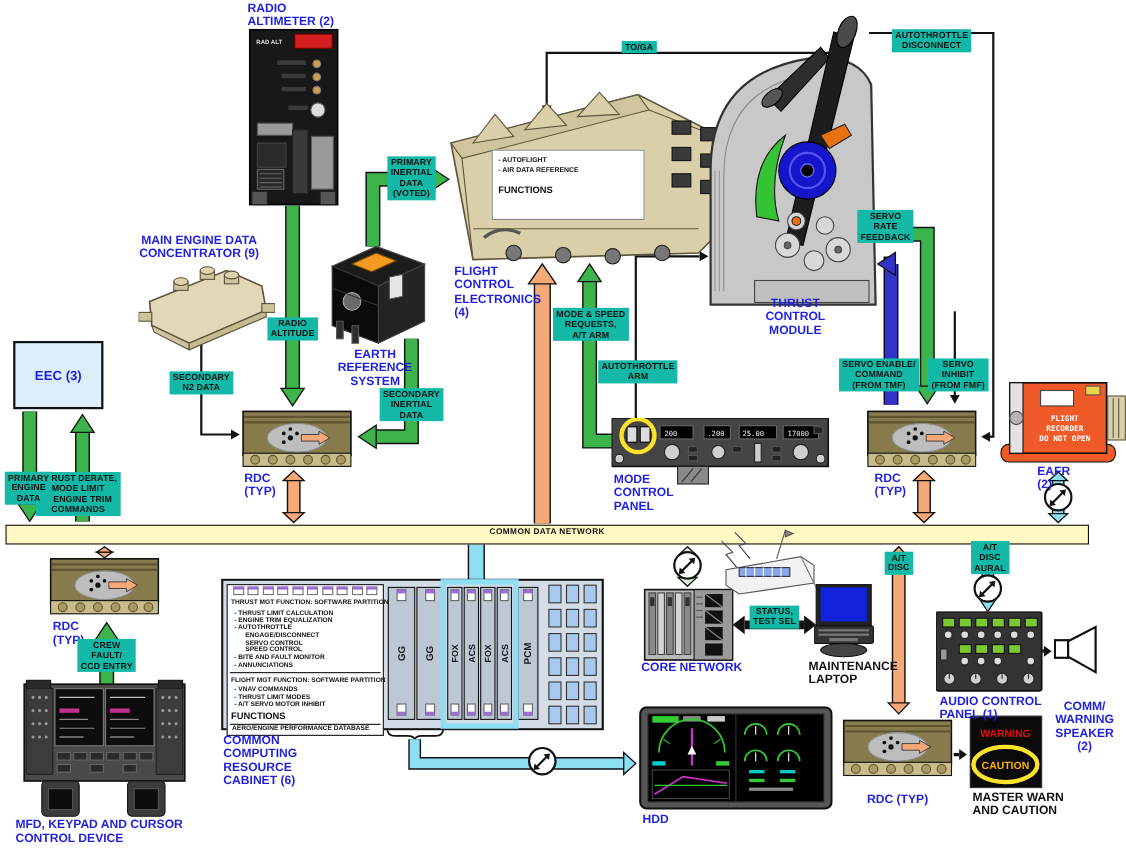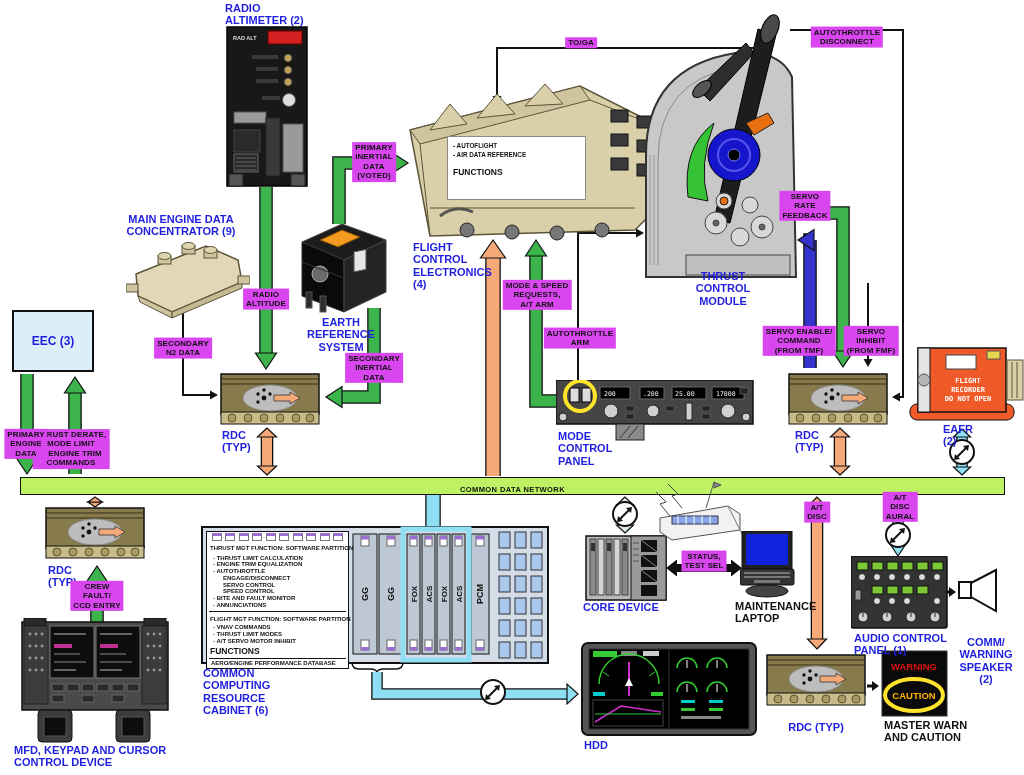--- a/index.html
+++ b/index.html
@@ -1,29 +1,29 @@
 <!DOCTYPE html>
 <html><head>
 <meta charset="utf-8">
 <style>
   html,body{margin:0;padding:0;background:#fff}
   .stage{position:relative;width:1024px;height:775px;background:#fff;overflow:hidden;
          font-family:"Liberation Sans",sans-serif}
   #wires{position:absolute;left:0;top:0;z-index:1}
   .comp{position:absolute;z-index:2}
   .z3{z-index:3}
-  .sig{position:absolute;z-index:6;transform:translate(-50%,-50%);background:#d946ef;color:#111;
+  .sig{position:absolute;z-index:6;transform:translate(-50%,-50%);background:#14b8a6;color:#111;
        font:bold 8px/1.18 "Liberation Sans",sans-serif;text-align:center;white-space:pre-line;
        padding:1px 3px;letter-spacing:.1px}
   .blab{position:absolute;z-index:5;color:#1F1FE0;font:bold 11px/1.12 "Liberation Sans",sans-serif;
         white-space:pre-line}
   .blab.c{transform:translateX(-50%);text-align:center}
   .blab.k{color:#111}
-  .netbar{position:absolute;left:20px;top:477px;width:983px;height:16px;background:#bef264;
-          border:1.5px solid #111;z-index:2;display:flex;align-items:flex-end;justify-content:center}
+  .netbar{position:absolute;left:5px;top:477px;width:983px;height:16px;background:#fef9c3;
+          border:1.5px solid #111;z-index:2;display:flex;align-items:flex-start;justify-content:center}
   .netbar span{font:bold 7.5px "Liberation Sans",sans-serif;color:#111;letter-spacing:.4px}
   .eec{left:12px;top:310px;width:78px;height:58px;background:#DBEEF9;border:2px solid #111;
        display:flex;align-items:center;justify-content:center}
   .eec span{color:#1F1FE0;font:bold 12px "Liberation Sans",sans-serif}
   .fce-box{left:447px;top:136px;width:128px;height:56px;background:#fff;border:1px solid #8a8a8a;
            padding:4px 4px 2px 5px;color:#111}
   .fce-box .fn{font:bold 6.3px/1.5 "Liberation Sans",sans-serif;white-space:nowrap}
   .fce-box .fnt{font:bold 8.5px "Liberation Sans",sans-serif;margin-top:7px}
   .ccr-text{left:206px;top:531px;width:137px;background:#fff;border:1.5px solid #111;
             color:#111;font:bold 6px/1.12 "Liberation Sans",sans-serif;padding:0 2px 1px 2px}
@@ -794,21 +794,21 @@
   <div class="blab" style="left:795px;top:429px">RDC
 (TYP)</div>
   <div class="blab" style="left:943px;top:423px">EAFR
 (2)</div>
   <div class="blab" style="left:48px;top:564px">RDC
 (TYP)</div>
   <div class="blab" style="left:203px;top:667px">COMMON
 COMPUTING
 RESOURCE
 CABINET (6)</div>
-  <div class="blab" style="left:583px;top:601px">CORE DEVICE</div>
+  <div class="blab" style="left:583px;top:601px">CORE NETWORK</div>
   <div class="blab k" style="left:735px;top:600px">MAINTENANCE
 LAPTOP</div>
   <div class="blab" style="left:854px;top:632px">AUDIO CONTROL
 PANEL (1)</div>
   <div class="blab c" style="left:986px;top:636px">COMM/
 WARNING
 SPEAKER
 (2)</div>
   <div class="blab" style="left:584px;top:739px">HDD</div>
   <div class="blab c" style="left:816px;top:721px">RDC (TYP)</div>

